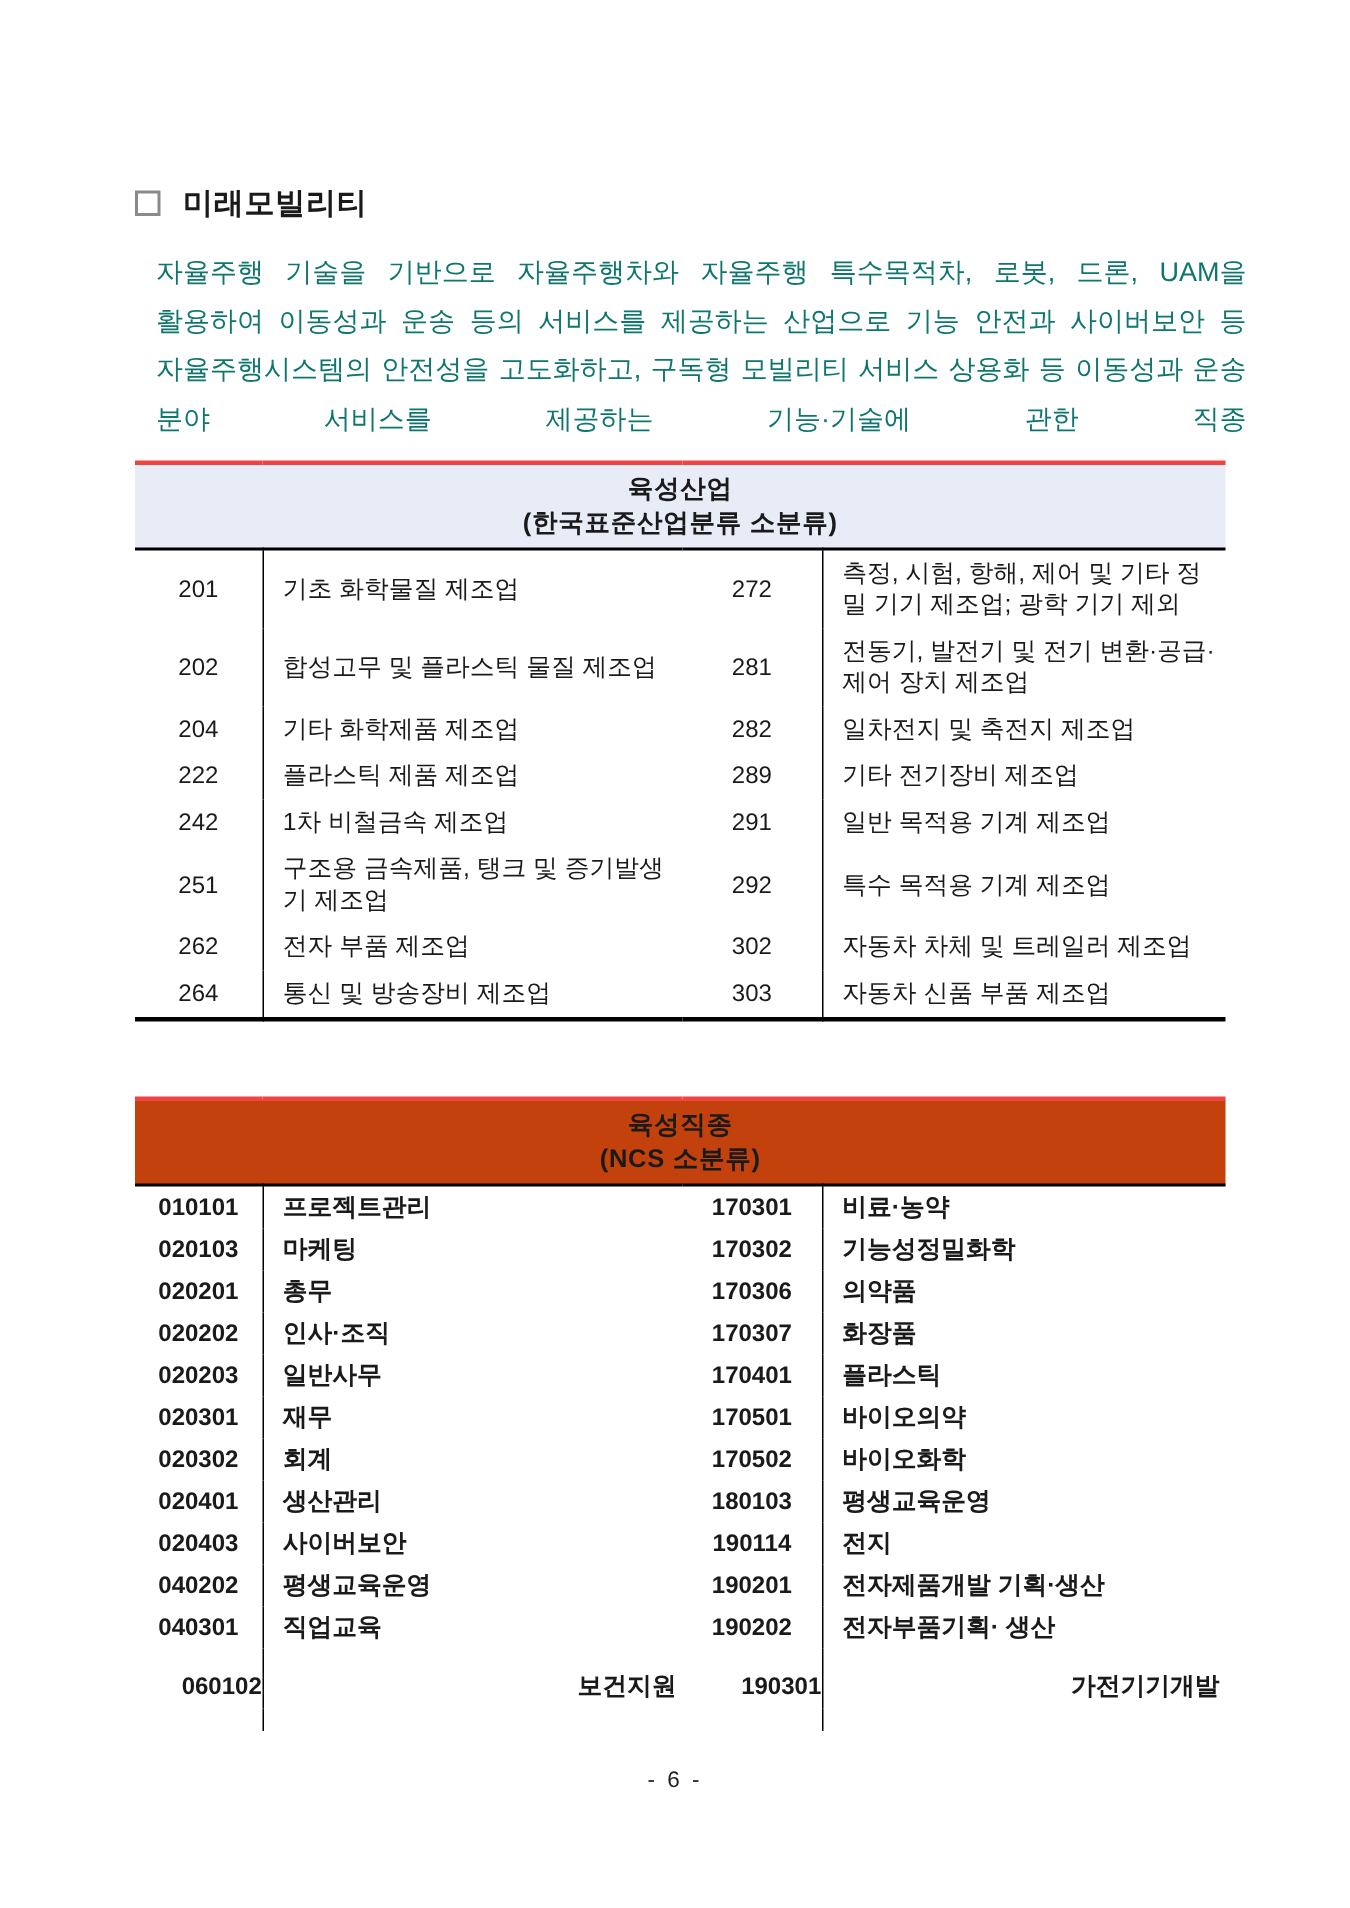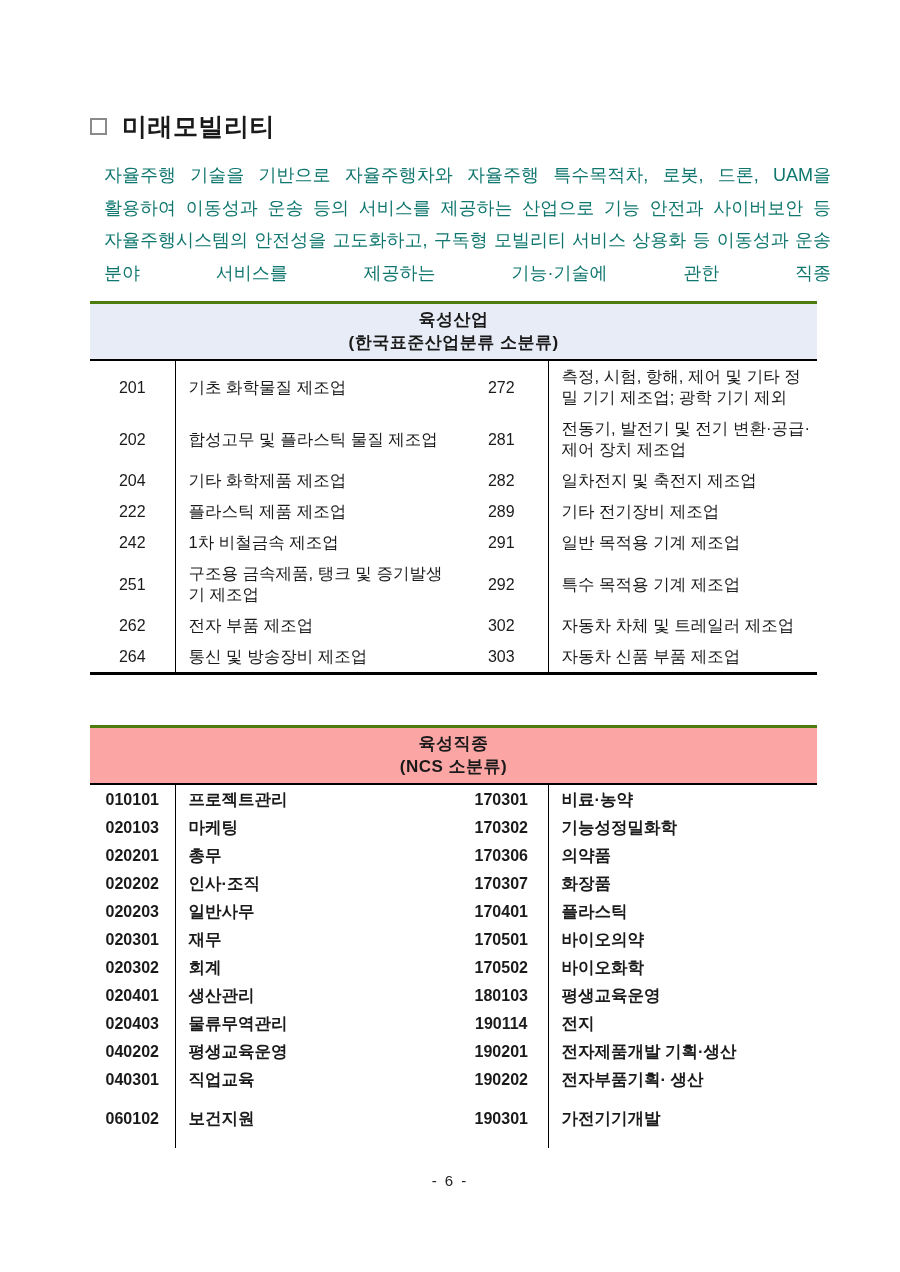--- a/index.html
+++ b/index.html
@@ -11,25 +11,25 @@
     overflow: hidden;
   }
   .page {
     position: relative;
     width: 900px; height: 1272px;
     padding-top: 106px;
   }
 
   
   .section-title {
-    margin: 4px 0 16px 90px;
+    margin: 16px 0 16px 90px;
     display: flex;
     align-items: center;
     gap: 15px;
-    font-size: 25px;
+    font-size: 20px;
     font-weight: bold;
     letter-spacing: 0.5px;
   }
   .square-bullet {
     width: 17px; height: 17px;
     border: 2px solid #8a8a8a;
     background: #ffffff;
     flex: 0 0 auto;
   }
 
@@ -44,42 +44,42 @@
     word-break: keep-all;
     color: #0f766e;
   }
 
   
   table.tbl {
     margin-left: 90px;
     width: 727px;
     border-collapse: collapse;
     table-layout: fixed;
-    border-top: 3px solid #4d7c0f;
+    border-top: 3px solid #ef4444;
   }
   table.tbl-industry { margin-top: 12px; border-bottom: 3px solid #000; }
   table.tbl-occupation { margin-top: 50px; }
 
   th.tbl-header {
     border-bottom: 2.5px solid #000;
     text-align: center;
     font-size: 17px;
     font-weight: bold;
     line-height: 23px;
     padding: 4px 0 5px 0;
     letter-spacing: 0.5px;
   }
 
   td { vertical-align: middle; font-size: 16.5px; line-height: 21px; }
   td.code-cell { text-align: center; border-right: 1.5px solid #000; font-size: 16px; }
   td.name-cell2 { text-align: left; padding-left: 13px; padding-right: 4px; }
 
   .tbl-industry td { padding-top: 5px; padding-bottom: 5px; }
   .tbl-occupation td { padding-top: 3.5px; padding-bottom: 3.5px; font-weight: bold; }
-  .tbl-occupation tr.last-row td { padding-top: 15px; }
+  .tbl-occupation tr.last-row td { padding-top: 15px; text-align: right; }
   .tbl-occupation tr.spacer-row td { padding: 0; height: 15px; }
 
   
   .footer {
     margin-top: 24px;
     width: 900px;
     text-align: center;
     font-size: 15px;
     color: #222;
     letter-spacing: 2px;
@@ -166,21 +166,21 @@
 
   <table class="tbl tbl-occupation">
     <colgroup>
         <col style="width:85px">
         <col style="width:280px">
         <col style="width:93px">
         <col style="width:269px">
       </colgroup>
     <thead>
       <tr>
-        <th colspan="4" class="tbl-header" style="background-color: #fca5a5;">
+        <th colspan="4" class="tbl-header" style="background-color: #c2410c;">
           <div>육성직종</div>
           <div>(NCS 소분류)</div>
         </th>
       </tr>
     </thead>
     <tbody>
       <tr>
         <td class="code-cell">010101</td>
         <td class="name-cell2">프로젝트관리</td>
         <td class="code-cell">170301</td>
@@ -223,21 +223,21 @@
         <td class="name-cell2">바이오화학</td>
       </tr>
       <tr>
         <td class="code-cell">020401</td>
         <td class="name-cell2">생산관리</td>
         <td class="code-cell">180103</td>
         <td class="name-cell2">평생교육운영</td>
       </tr>
       <tr>
         <td class="code-cell">020403</td>
-        <td class="name-cell2">물류무역관리</td>
+        <td class="name-cell2">사이버보안</td>
         <td class="code-cell">190114</td>
         <td class="name-cell2">전지</td>
       </tr>
       <tr>
         <td class="code-cell">040202</td>
         <td class="name-cell2">평생교육운영</td>
         <td class="code-cell">190201</td>
         <td class="name-cell2">전자제품개발 기획·생산</td>
       </tr>
       <tr>

